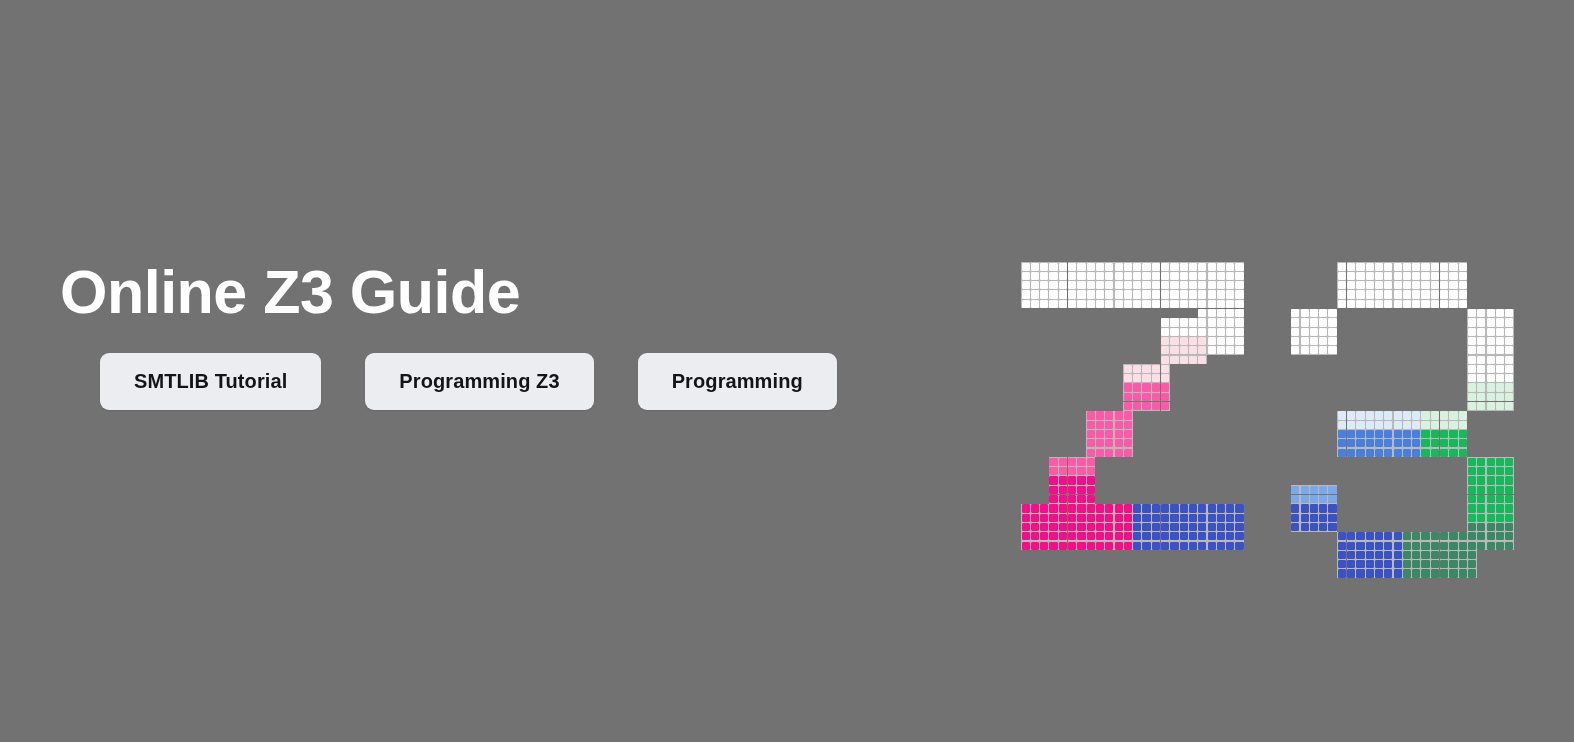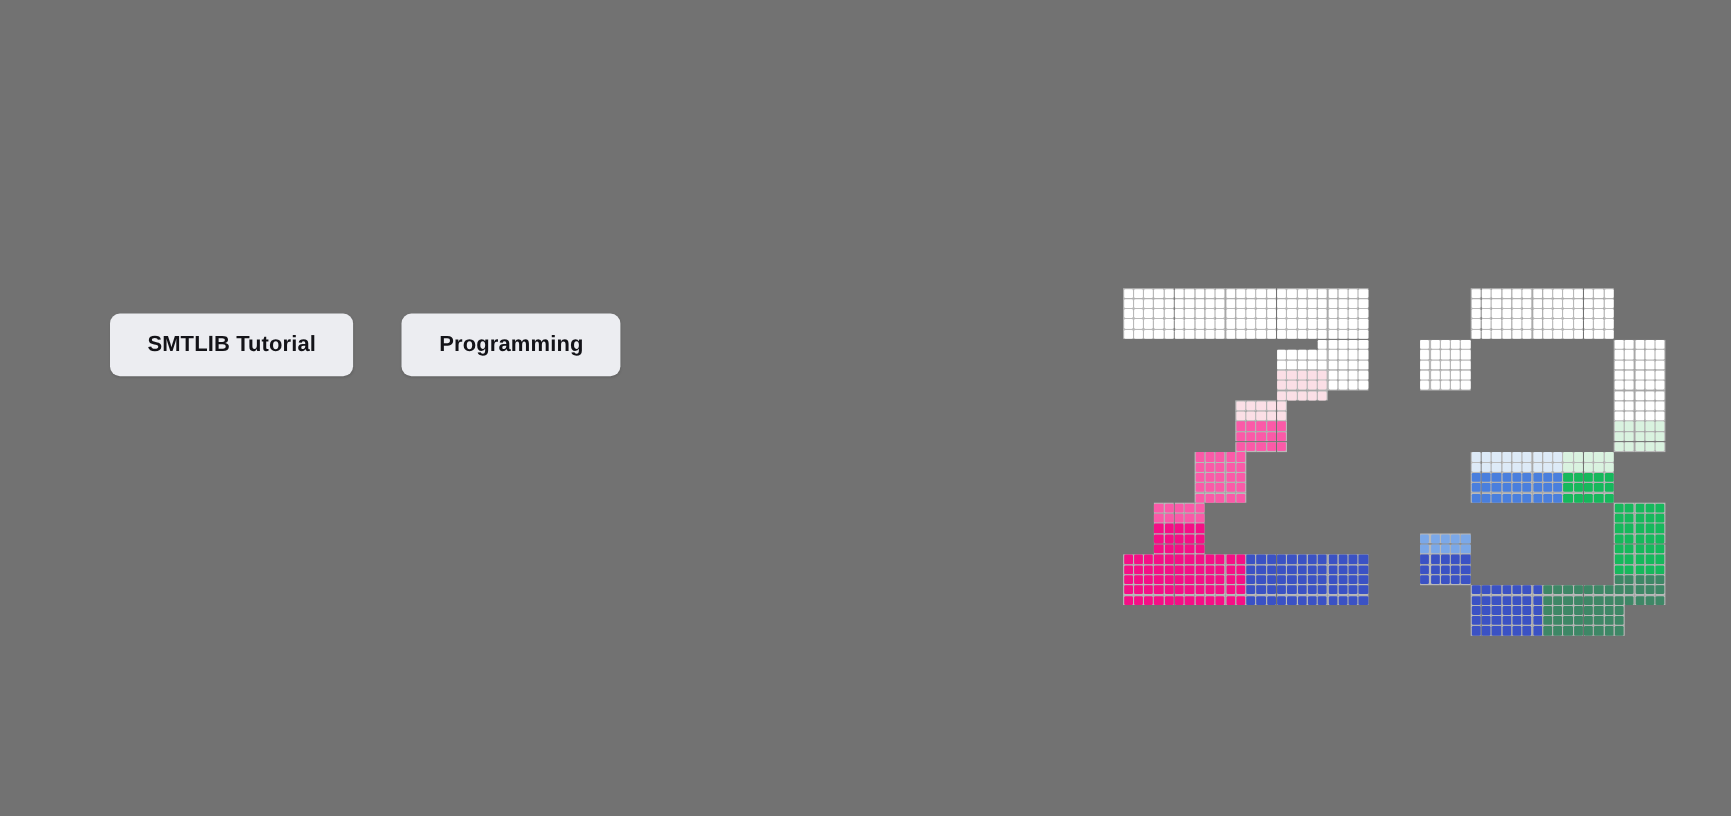--- a/index.html
+++ b/index.html
@@ -74,23 +74,25 @@
     height:9.3px;
     background:#b9b9b9;
   }
 </style>
 </head>
 <body>
 
 <div id="hero">
 
   <div id="text-col">
+    <h1 id="page-title">Online Z3 Guide</h1>
 
     <div id="nav-buttons">
       <button class="nav-btn">SMTLIB Tutorial</button>
+      <button class="nav-btn">Programming Z3</button>
       <button class="nav-btn">Programming</button>
     </div>
   </div>
 
   <div id="logo-art">
     <div id="glyph-z">
         <div class="px-frame" style="left: 0px; top: 0px;"></div>
         <div class="px-cell" style="left: 0.5px; top: 0.5px; background: rgb(255, 255, 255);"></div>
         <div class="px-frame" style="left: 9.3px; top: 0px;"></div>
         <div class="px-cell" style="left: 9.8px; top: 0.5px; background: rgb(255, 255, 255);"></div>

